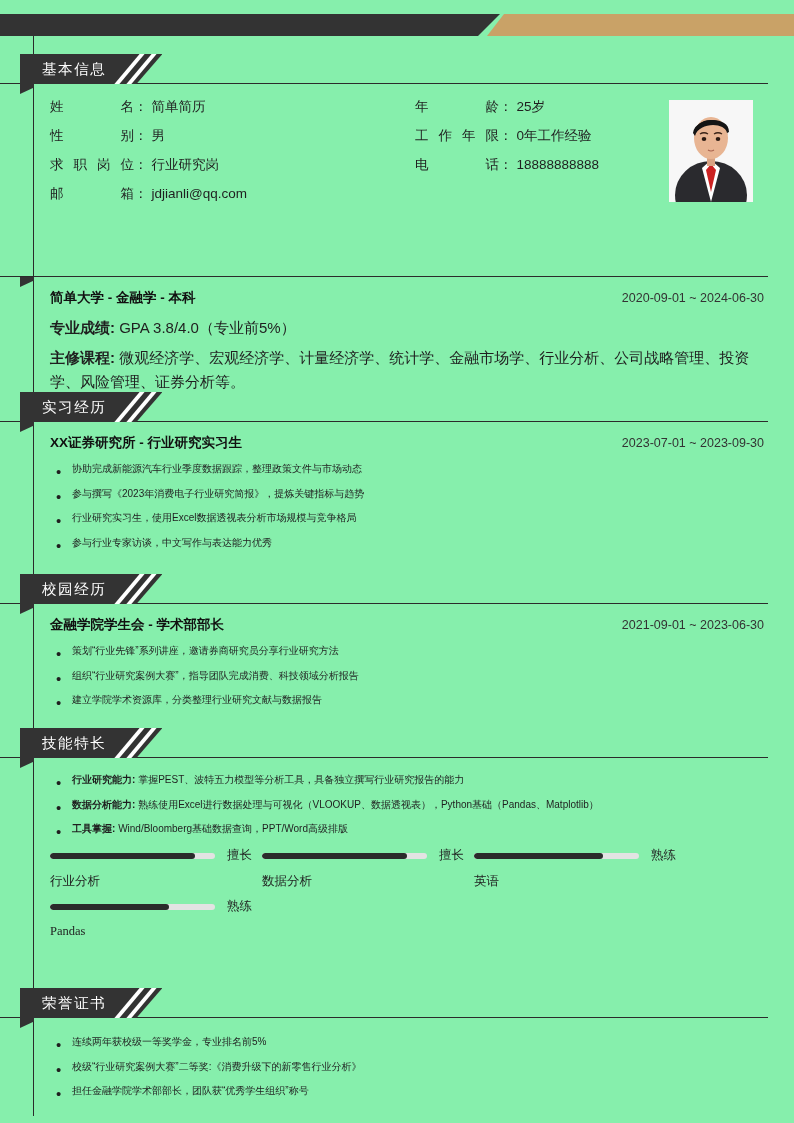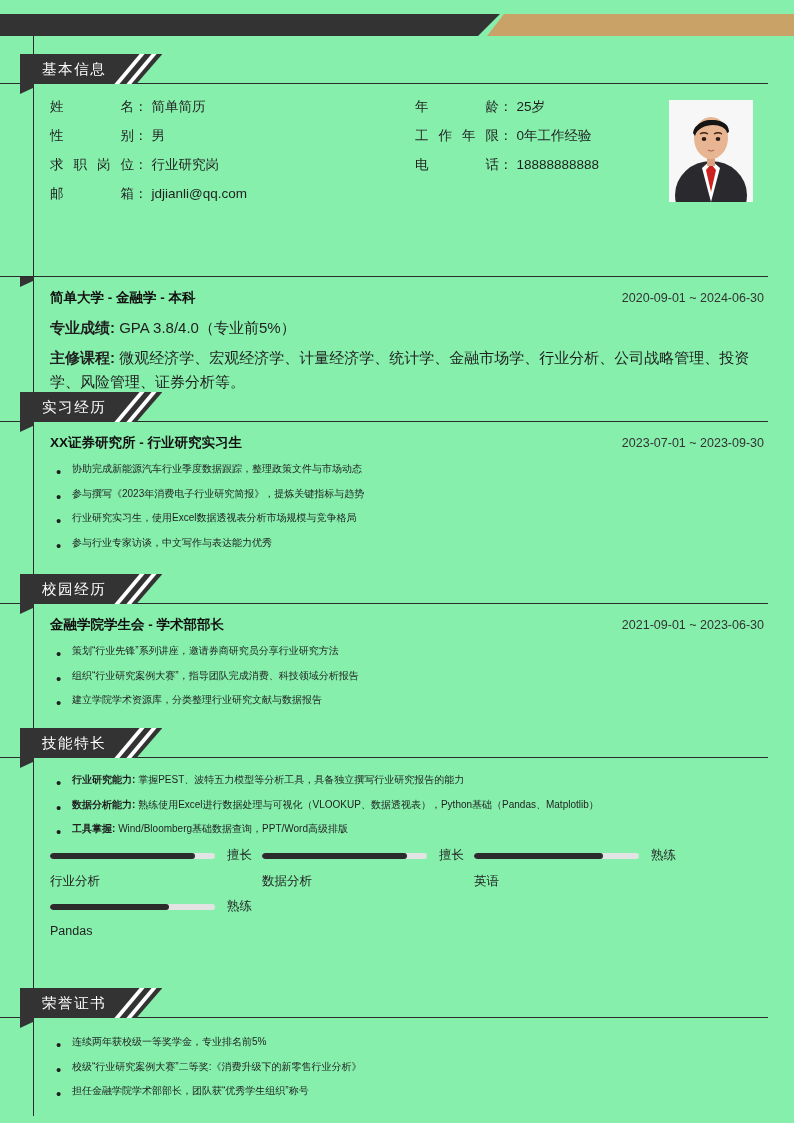--- a/index.html
+++ b/index.html
@@ -96,21 +96,21 @@
     position:relative; padding-left:22px; font-size:10px;
     line-height:1.55; margin-bottom:9px; color:#1f1f1f;
   }
   ul.bullets li::before {
     content:"•"; position:absolute; left:6px; top:-1px;
     font-size:15px; color:#1f1f1f;
   }
   ul.bullets li b { font-weight:bold; }
 
   
-  .skills-wrap { padding-left:50px; padding-right:30px; margin-top:10px; }
+  .skills-wrap { padding-left:50px; padding-right:30px; margin-top:10px;font-family:Liberation Serif, serif; }
   .skill-row { display:flex; margin-bottom:4px; }
   .skill-cell { width:212px; margin-right:0; }
   .skill-bar-line { display:flex; align-items:center; height:18px; }
   .track {
     width:165px; height:6px; background:#e3e3e3; border-radius:3px;
     overflow:hidden; position:relative;
   }
   .fill { height:6px; background:#2b2b2b; border-radius:3px; }
   .skill-level { font-size:12.5px; margin-left:12px; color:#1f1f1f; white-space:nowrap; }
   .skill-name { font-size:12.5px; color:#1f1f1f; margin-top:8px; }

